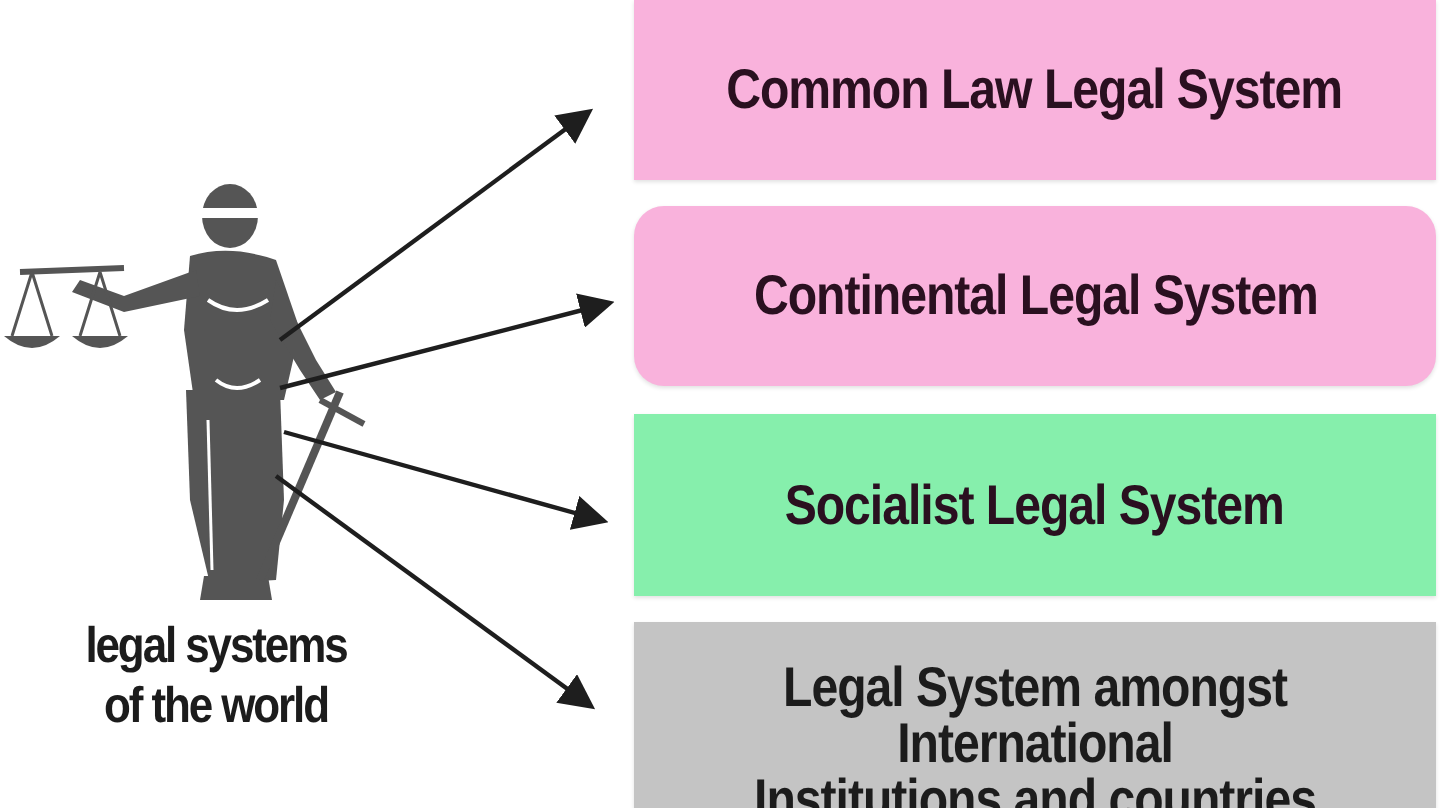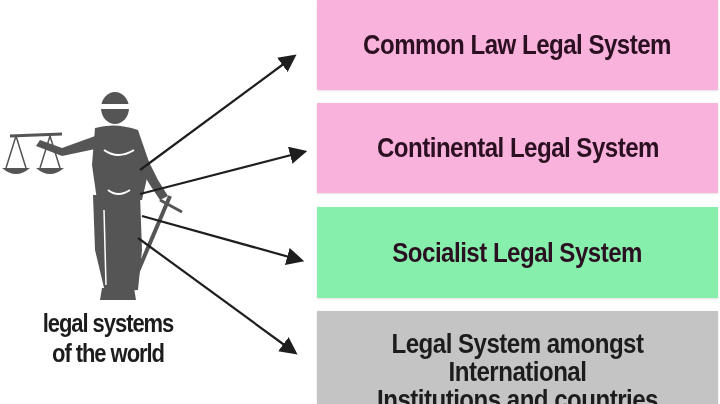--- a/index.html
+++ b/index.html
@@ -15,21 +15,21 @@
       color: #1c1c1c; letter-spacing: -1.2px; transform: scaleX(0.88); transform-origin: center top;
     }
     .box {
       position: absolute; left: 317px; width: 401px;
       display: flex; align-items: center; justify-content: center; text-align: center;
       font-weight: bold; font-size: 28px; line-height: 28px; letter-spacing: -0.6px;
       box-shadow: 0 1px 2px rgba(0,0,0,0.12);
     }
     .box span { display: inline-block; transform: scaleX(0.86); }
     .box-1 { top: 0; height: 90px; background: #f9b2dc; color: #2a1020; }
-    .box-2 { top: 103px; height: 90px; background: #f9b2dc; color: #2a1020; }
+    .box-2 { top: 103px; height: 90px; background: #f9b2dc; color: #2a1020; border-radius: 15px; }
     .box-3 { top: 207px; height: 91px; background: #86efac; color: #2a1020; }
     .box-4 { top: 311px; height: 103px; background: #c4c4c4; color: #1c1c1c; align-items: flex-end; }
   </style>
 </head>
 <body>
 
 <svg class="figure-svg" width="320" height="404" viewBox="0 0 320 404">
   <defs>
     <marker id="arrowhead" markerWidth="8" markerHeight="8" refX="6" refY="4" orient="auto" markerUnits="strokeWidth">
       <path d="M0,0 L8,4 L0,8 Z" fill="#1e1e1e"></path>

